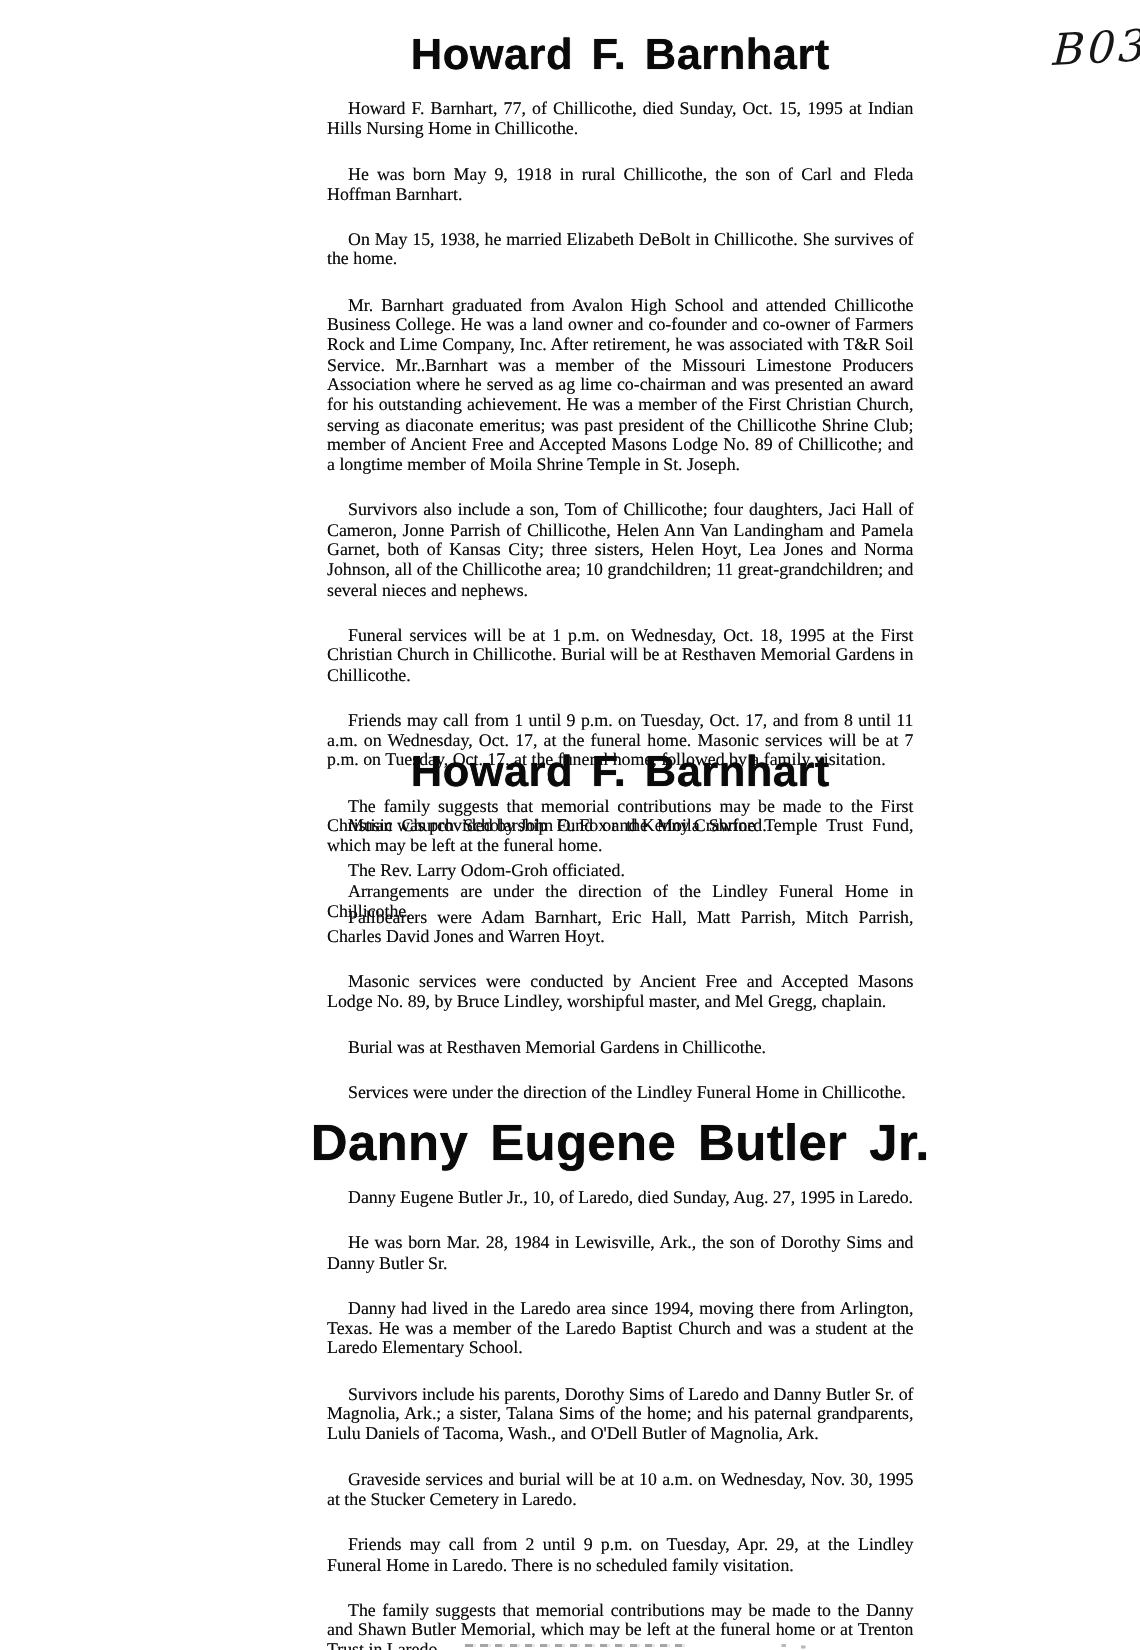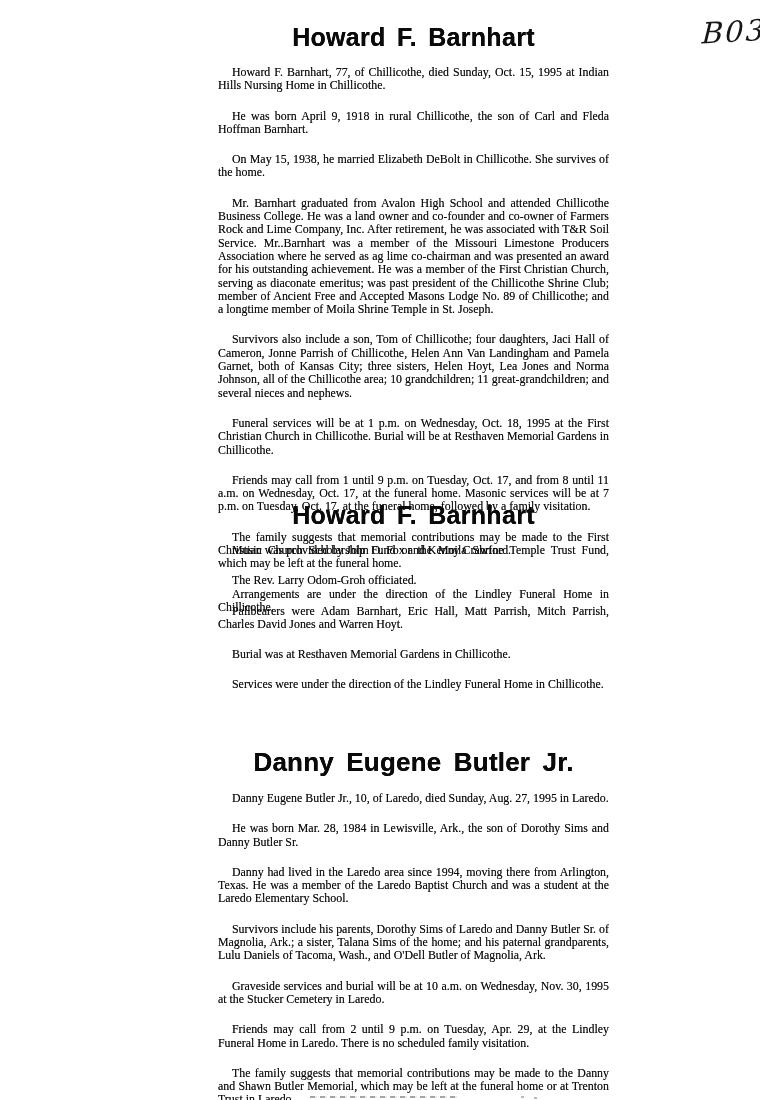--- a/index.html
+++ b/index.html
@@ -21,27 +21,27 @@
   .obit-3 { top:750px; }
   .obit-title {
     font-family:"Liberation Sans", sans-serif;
     font-weight:bold;
     text-align:center;
     margin:0 0 7px 0;
     color:#0a0a0a;
     text-shadow:0 0 0.5px #000;
   }
   .title-small {
-    font-size:25px;
+    font-size:29px;
     line-height:24px;
     word-spacing:4px;
     letter-spacing:0.3px;
   }
   .title-large {
-    font-size:26px;
+    font-size:34px;
     line-height:25px;
     word-spacing:5px;
     letter-spacing:0.2px;
     margin-bottom:9px;
   }
   .obit p {
     margin:17px;
     font-size:11.9px;
     line-height:13.3px;
     text-align:justify;
@@ -82,35 +82,36 @@
 </head>
 <body>
 
 <div class="page">
 
   <div class="handwritten">B032</div>
 
   <section class="obit obit-1">
     <h1 class="obit-title title-small">Howard F. Barnhart</h1>
     <p>Howard F. Barnhart, 77, of Chillicothe, died Sunday, Oct. 15, 1995 at Indian Hills Nursing Home in Chillicothe.</p>
-    <p>He was born April 9, 1918 in rural Chillicothe, the son of Carl and Fleda Hoffman Barnhart.</p>
+    <p>He was born May 9, 1918 in rural Chillicothe, the son of Carl and Fleda Hoffman Barnhart.</p>
     <p>On May 15, 1938, he married Elizabeth DeBolt in Chillicothe. She survives of the home.</p>
     <p>Mr. Barnhart graduated from Avalon High School and attended Chillicothe Business College. He was a land owner and co-founder and co-owner of Farmers Rock and Lime Company, Inc. After retirement, he was associated with T&amp;R Soil Service. Mr..Barnhart was a member of the Missouri Limestone Producers Association where he served as ag lime co-chairman and was presented an award for his outstanding achievement. He was a member of the First Christian Church, serving as diaconate emeritus; was past president of the Chillicothe Shrine Club; member of Ancient Free and Accepted Masons Lodge No. 89 of Chillicothe; and a longtime member of Moila Shrine Temple in St. Joseph.</p>
     <p>Survivors also include a son, Tom of Chillicothe; four daughters, Jaci Hall of Cameron, Jonne Parrish of Chillicothe, Helen Ann Van Landingham and Pamela Garnet, both of Kansas City; three sisters, Helen Hoyt, Lea Jones and Norma Johnson, all of the Chillicothe area; 10 grandchildren; 11 great-grandchildren; and several nieces and nephews.</p>
     <p>Funeral services will be at 1 p.m. on Wednesday, Oct. 18, 1995 at the First Christian Church in Chillicothe. Burial will be at Resthaven Memorial Gardens in Chillicothe.</p>
     <p>Friends may call from 1 until 9 p.m. on Tuesday, Oct. 17, and from 8 until 11 a.m. on Wednesday, Oct. 17, at the funeral home. Masonic services will be at 7 p.m. on Tuesday, Oct. 17, at the funeral home, followed by a family visitation.</p>
     <p>The family suggests that memorial contributions may be made to the First Christian Church Scholarship Fund or the Moila Shrine Temple Trust Fund, which may be left at the funeral home.</p>
     <p>Arrangements are under the direction of the Lindley Funeral Home in Chillicothe.</p>
   </section>
 
   <section class="obit obit-2">
     <h1 class="obit-title title-small">Howard F. Barnhart</h1>
     <p>Music was provided by John O. Fox and Kenny Crawford.</p>
     <p>The Rev. Larry Odom-Groh officiated.</p>
     <p>Pallbearers were Adam Barnhart, Eric Hall, Matt Parrish, Mitch Parrish, Charles David Jones and Warren Hoyt.</p>
+    <p>Masonic services were conducted by Ancient Free and Accepted Masons Lodge No. 89, by Bruce Lindley, worshipful master, and Mel Gregg, chaplain.</p>
     <p>Burial was at Resthaven Memorial Gardens in Chillicothe.</p>
     <p>Services were under the direction of the Lindley Funeral Home in Chillicothe.</p>
   </section>
 
   <section class="obit obit-3">
     <h1 class="obit-title title-large">Danny Eugene Butler Jr.</h1>
     <p>Danny Eugene Butler Jr., 10, of Laredo, died Sunday, Aug. 27, 1995 in Laredo.</p>
     <p>He was born Mar. 28, 1984 in Lewisville, Ark., the son of Dorothy Sims and Danny Butler Sr.</p>
     <p>Danny had lived in the Laredo area since 1994, moving there from Arlington, Texas. He was a member of the Laredo Baptist Church and was a student at the Laredo Elementary School.</p>
     <p>Survivors include his parents, Dorothy Sims of Laredo and Danny Butler Sr. of Magnolia, Ark.; a sister, Talana Sims of the home; and his paternal grandparents, Lulu Daniels of Tacoma, Wash., and O'Dell Butler of Magnolia, Ark.</p>

